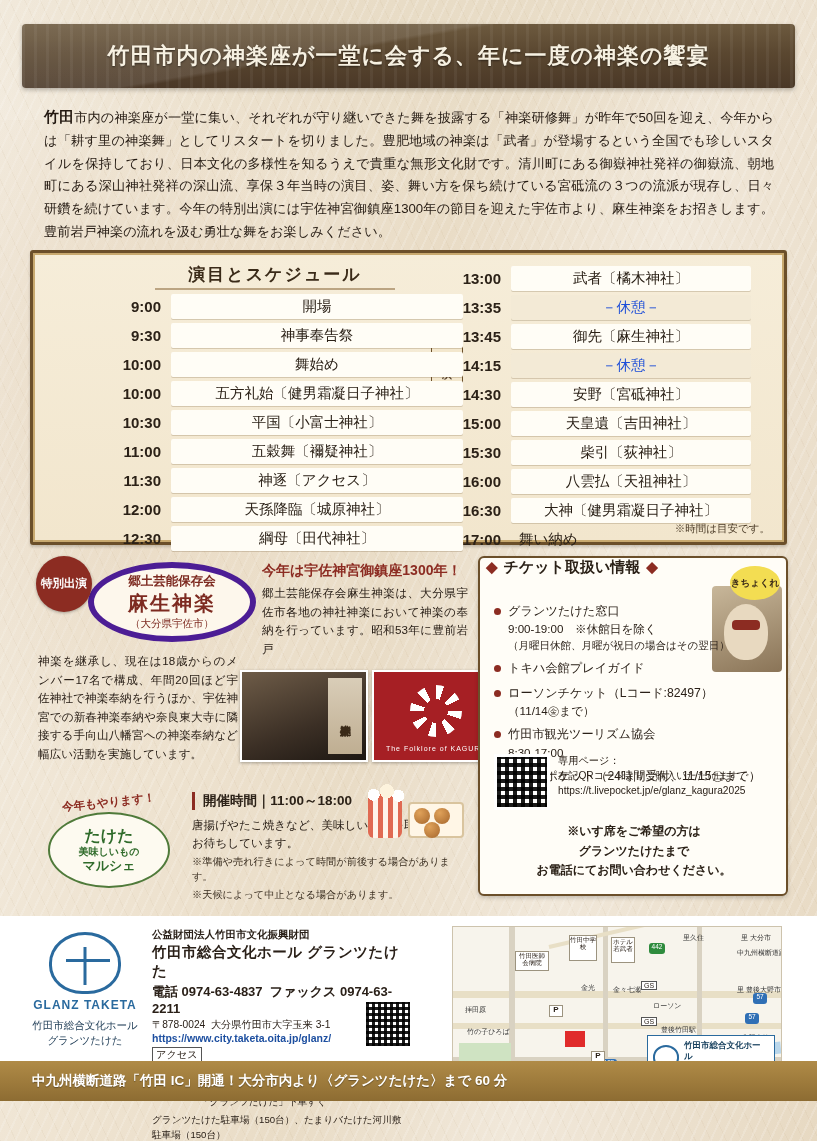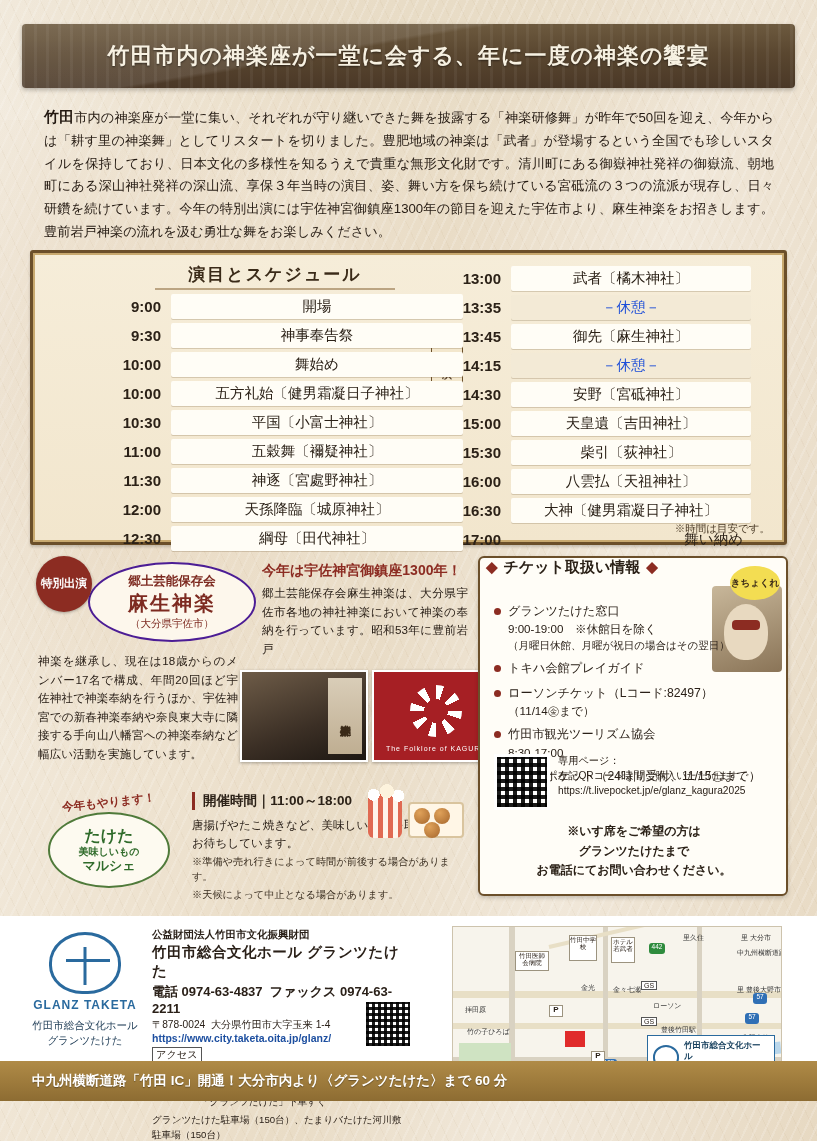--- a/index.html
+++ b/index.html
@@ -92,21 +92,21 @@
     font-size:15px; font-weight:bold; color:#2b2117;
   }
   .srow .n {
     flex:1; background:#fffdf6; border-radius:2px;
     padding:3px 8px; font-size:14.5px; font-weight:normal; color:#2b2117;
     box-shadow: 0 1px 0 rgba(120,95,60,.25);
     white-space:nowrap; overflow:hidden;
   }
   .srow.center .n { text-align:center; }
   .srow.rest .n { text-align:center; background:#f3ead6; color:#1d4ed8; }
-  .srow.last .n { background:transparent; box-shadow:none; text-align:right; }
+  .srow.last .n { background:transparent; box-shadow:none; text-align:left; }
   .col-right .srow .t { width:70px; }
   .note {
     position:absolute; right:14px; bottom:6px; font-size:10.5px; color:#4a3a26;
   }
   .special-tag {
     position:absolute; left:398px; top:92px;
     width:32px; height:48px;
     background:#f3e7cd; border:1.5px solid #6b4f2a; border-radius:3px;
     font-size:10px; line-height:1.15; font-weight:bold; color:#4a3420;
     display:flex; flex-direction:column; align-items:center; justify-content:center;
@@ -118,21 +118,21 @@
     position:absolute; left:30px; top:556px; width:438px; height:236px;
   }
   .badge-round {
     position:absolute; left:6px; top:0px; width:56px; height:56px; border-radius:50%;
     background:#8c2c22; color:#fff; font-size:11.5px; font-weight:bold;
     display:flex; flex-direction:column; align-items:center; justify-content:center;
     line-height:1.2; z-index:3; box-shadow:0 1px 3px rgba(0,0,0,.3);
   }
   .name-oval {
     position:absolute; left:58px; top:6px; width:168px; height:80px;
-    border:2px solid #4c1d95; border-radius:50%/50%;
+    border:6px solid #4c1d95; border-radius:50%/50%;
     background:#fdf7ec;
     display:flex; flex-direction:column; align-items:center; justify-content:center;
     color:#7d2a20; z-index:2;
   }
   .name-oval .k1 { font-size:12.5px; font-weight:bold; }
   .name-oval .k2 { font-size:20px; font-weight:bold; letter-spacing:2px; }
   .name-oval .k3 { font-size:10.5px; }
   .kagura-head {
     position:absolute; left:232px; top:6px; width:206px;
     font-size:14px; font-weight:bold; color:#8c2c22;
@@ -388,21 +388,21 @@
       <div class="srow center">
           <div class="t">10:30</div>
           <div class="n">平国〔小富士神社〕</div>
         </div>
       <div class="srow center">
           <div class="t">11:00</div>
           <div class="n">五穀舞〔襧疑神社〕</div>
         </div>
       <div class="srow center">
           <div class="t">11:30</div>
-          <div class="n">神逐〔宮處野神社〕</div>
+          <div class="n">神逐〔アクセス〕</div>
         </div>
       <div class="srow center">
           <div class="t">12:00</div>
           <div class="n">天孫降臨〔城原神社〕</div>
         </div>
       <div class="srow center">
           <div class="t">12:30</div>
           <div class="n">綱母〔田代神社〕</div>
         </div>
     </div>
@@ -558,21 +558,21 @@
       </div>
     </div>
 
     <div class="finfo">
       <div class="org">公益財団法人竹田市文化振興財団</div>
       <div class="hall">竹田市総合文化ホール グランツたけた</div>
       <div class="tel">
         <span>電話  0974-63-4837</span>&nbsp;&nbsp;<span>ファックス  0974-63-2211</span>
       </div>
       <div class="addr">
-        <span>〒878-0024</span>&nbsp;&nbsp;<span>大分県竹田市大字玉来 1-4</span>
+        <span>〒878-0024</span>&nbsp;&nbsp;<span>大分県竹田市大字玉来 3-1</span>
       </div>
       <div class="url">https://www.city.taketa.oita.jp/glanz/</div>
       <div class="acc">アクセス</div>
       <div class="small">
         <div>JR豊後竹田駅から：徒歩 20 分、タクシー 5 分</div>
         <div>バス利用：竹田市コミュニティバス・大野竹田バス</div>
         <div>　　　　　「グランツたけた」下車すぐ</div>
       </div>
       <div class="small" style="margin-top:4px;">
         <div>グランツたけた駐車場（150台）、たまりバたけた河川敷駐車場（150台）</div>

